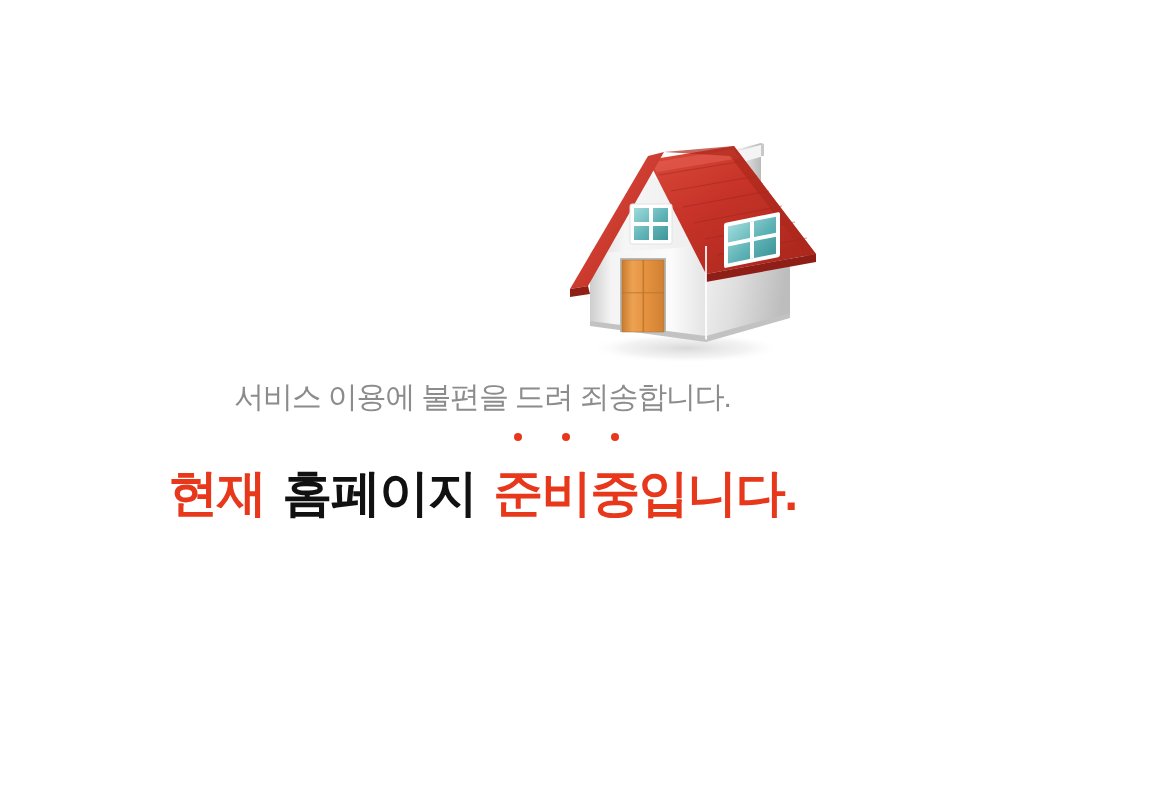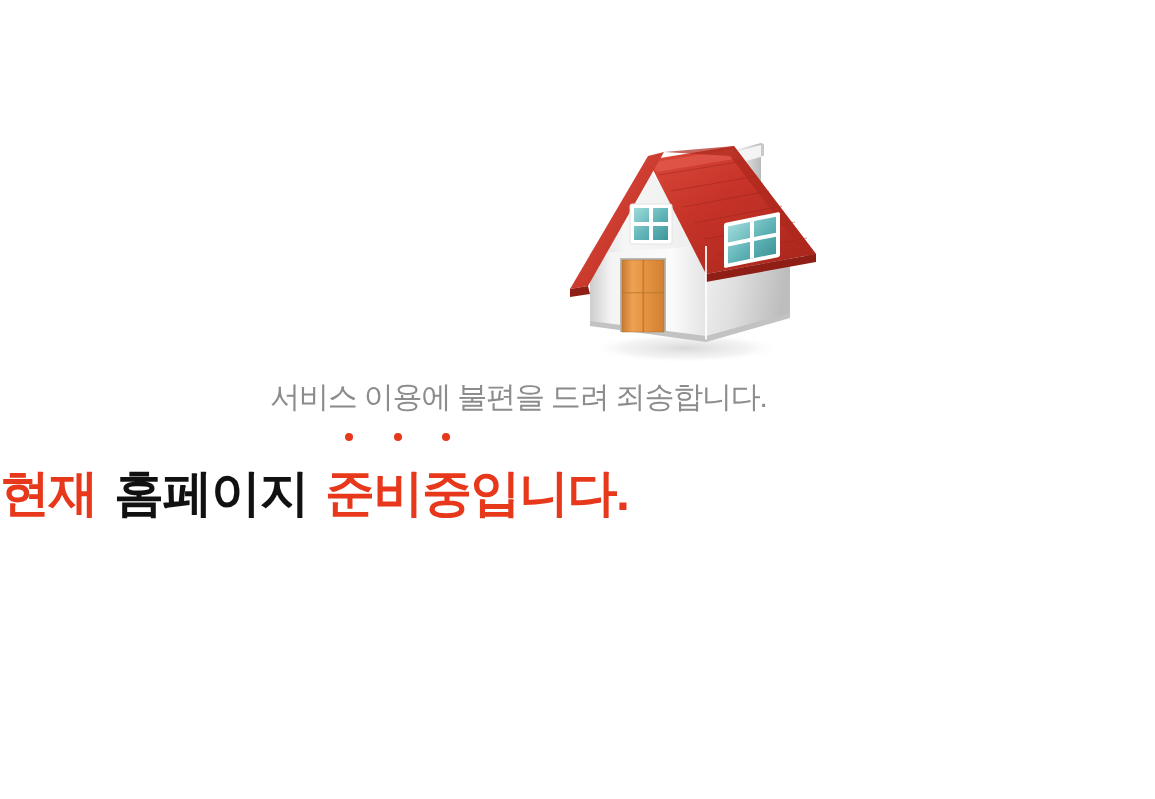--- a/index.html
+++ b/index.html
@@ -55,28 +55,28 @@
     left: 0;
     top: 378px;
     width: 965px;
     text-align: center;
     color: #8c8c8c;
     font-size: 30px;
     line-height: 1.25;
     letter-spacing: -1.2px;
     white-space: nowrap;
     font-weight: 400;
-    padding-left: 36px;
   }
 
   .headline {
     position: absolute;
     left: 0;
     top: 463px;
     width: 965px;
+    text-align: center;
     font-size: 50px;
     line-height: 1.2;
     letter-spacing: -1.5px;
     font-weight: bold;
     white-space: nowrap;
   }
   .headline .seg {
     display: inline-block;
   }
   .seg-red   { color: #e8381c; }

